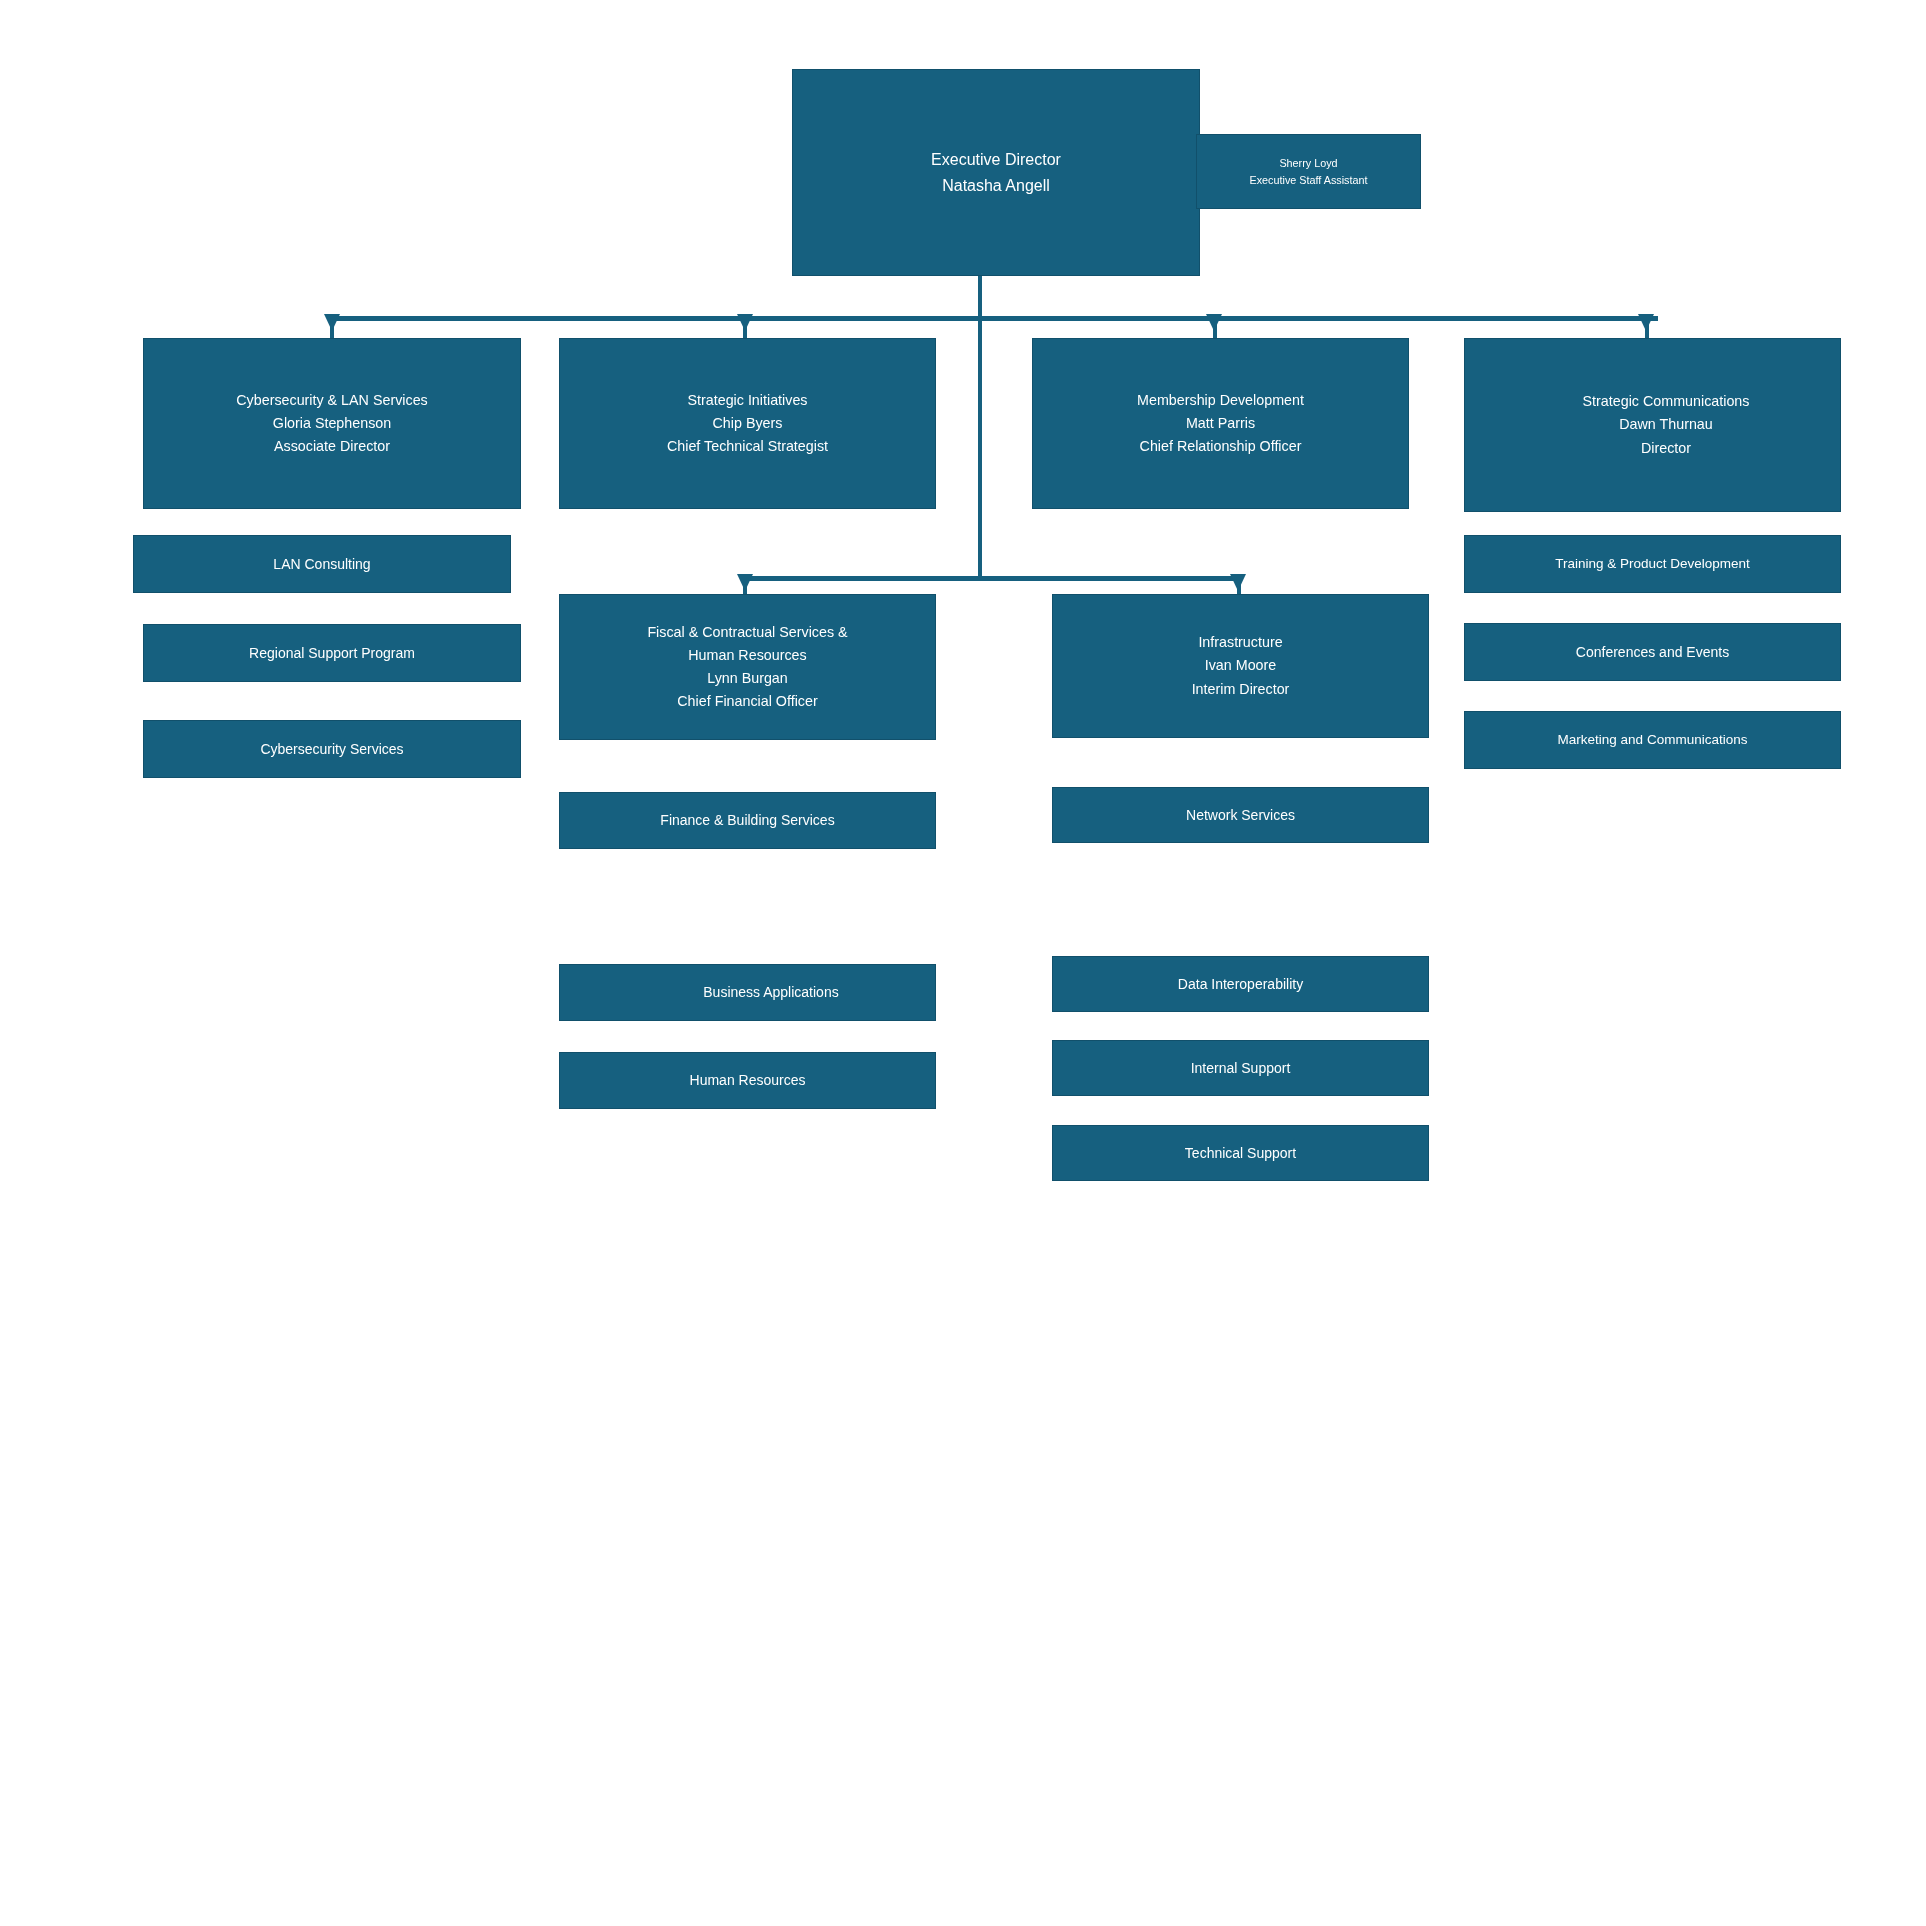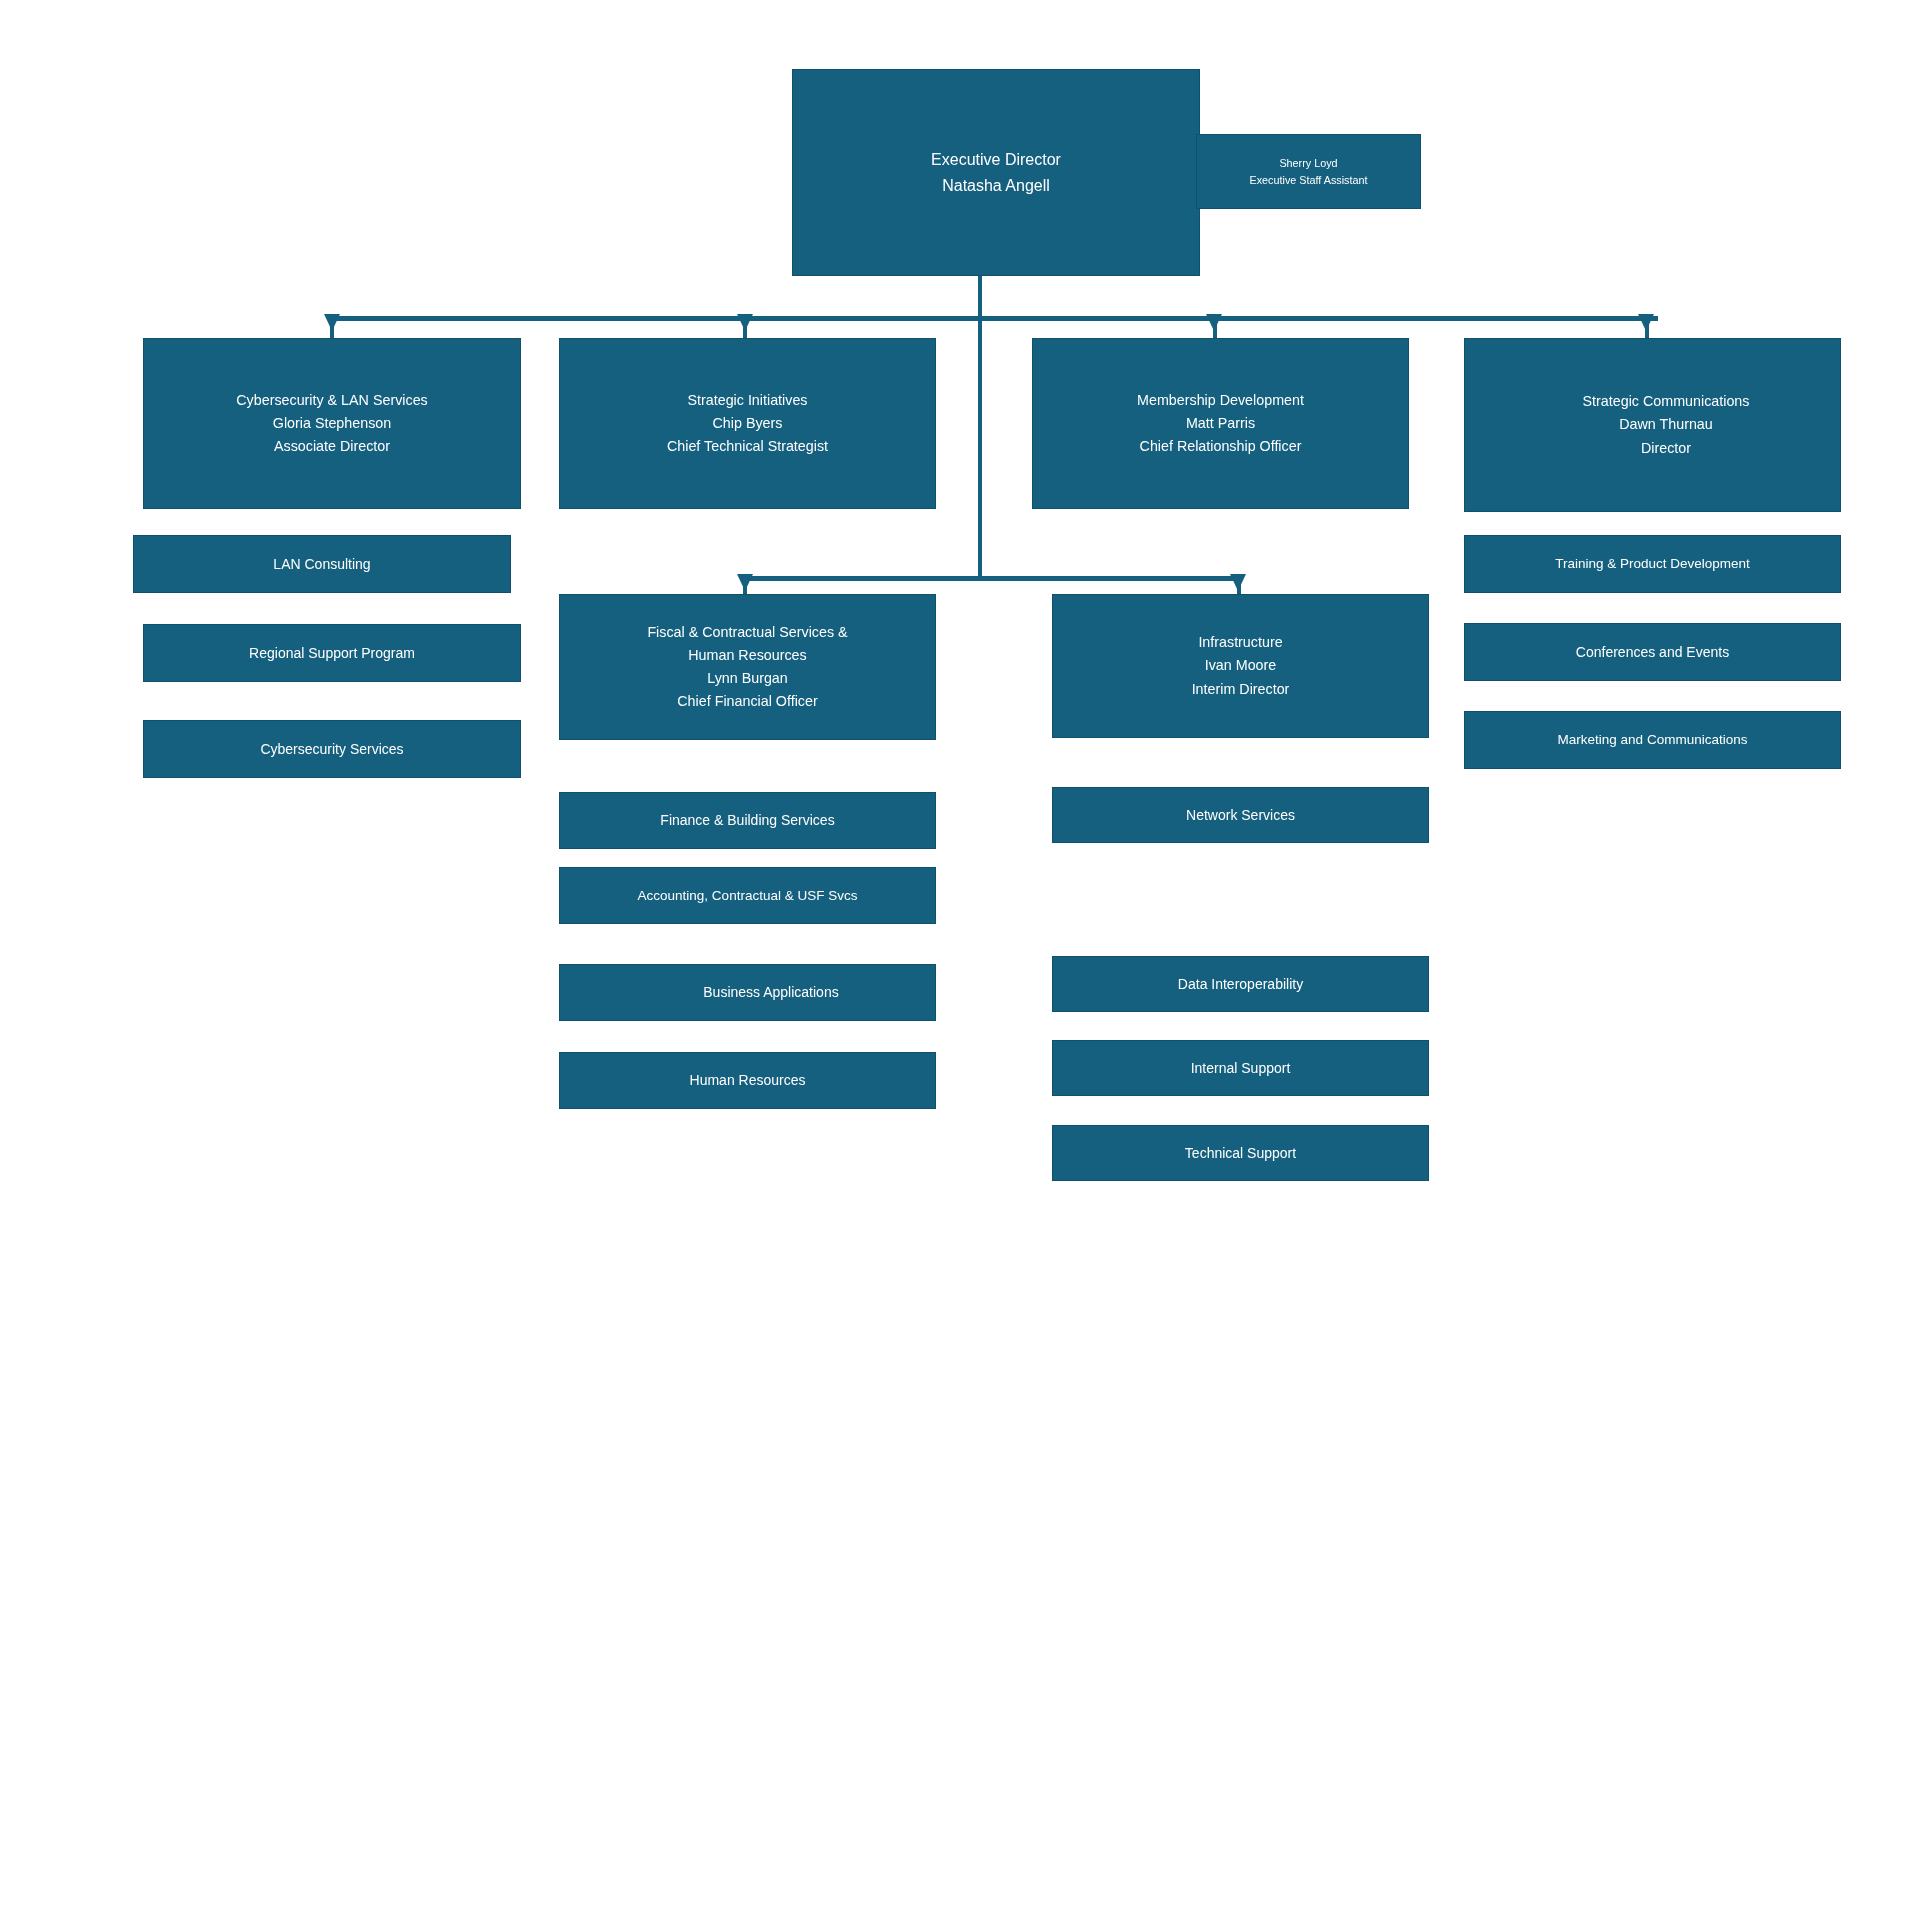--- a/index.html
+++ b/index.html
@@ -150,23 +150,20 @@
   <div class="node lvl3" style="left:559px; top:594px; width:377px; height:146px;">
     <span class="ln">Fiscal &amp; Contractual Services &amp;</span>
     <span class="ln">Human Resources</span>
     <span class="ln">Lynn Burgan</span>
     <span class="ln">Chief Financial Officer</span>
   </div>
 
   <div class="node leaf" style="left:559px; top:792px; width:377px; height:57px;">
     <span class="ln">Finance &amp; Building Services</span>
   </div>
-  <div class="node leaf-tight" style="left:559px; top:867px; width:377px; height:57px;">
-    <span class="ln">Accounting, Contractual &amp; USF Svcs</span>
-  </div>
   <div class="node leaf" style="left:559px; top:964px; width:377px; height:57px;padding-left:47px;">
     <span class="ln">Business Applications</span>
   </div>
   <div class="node leaf" style="left:559px; top:1052px; width:377px; height:57px;">
     <span class="ln">Human Resources</span>
   </div>
 
   <div class="node lvl3" style="left:1052px; top:594px; width:377px; height:144px;">
     <span class="ln">Infrastructure</span>
     <span class="ln">Ivan Moore</span>

